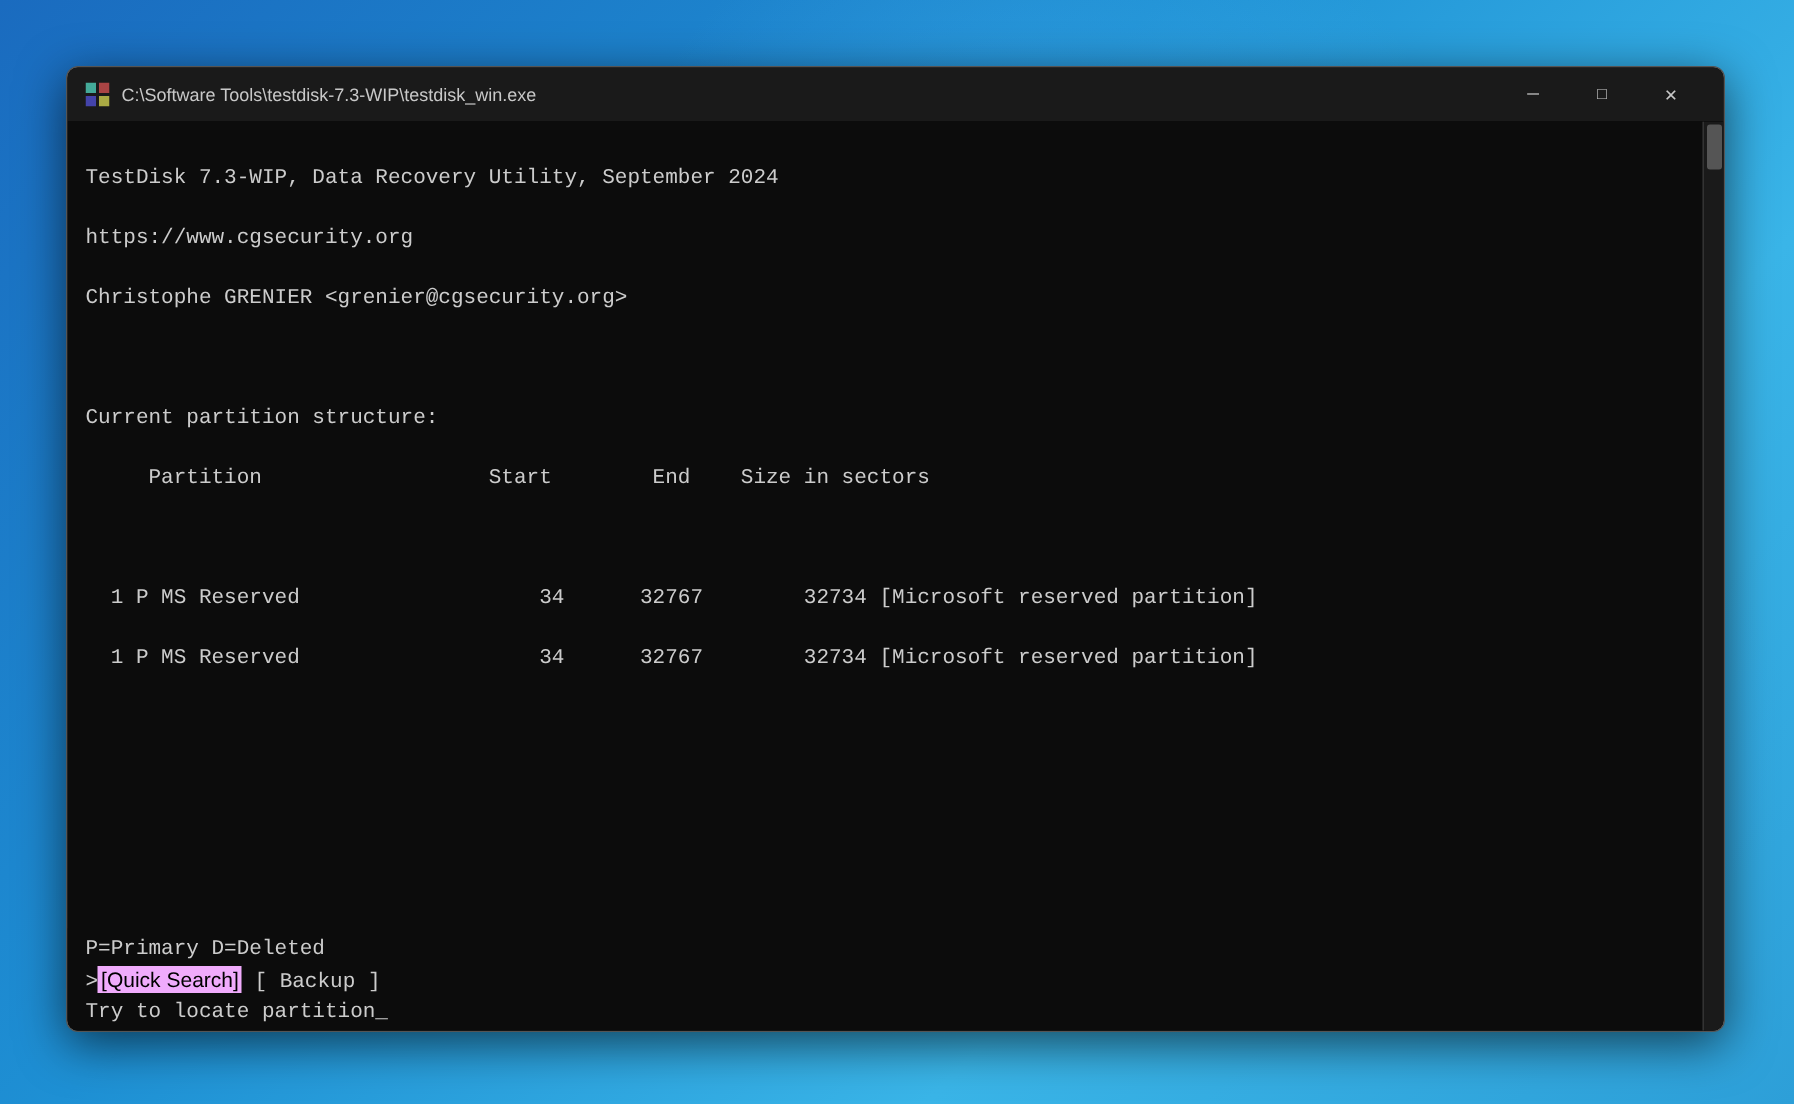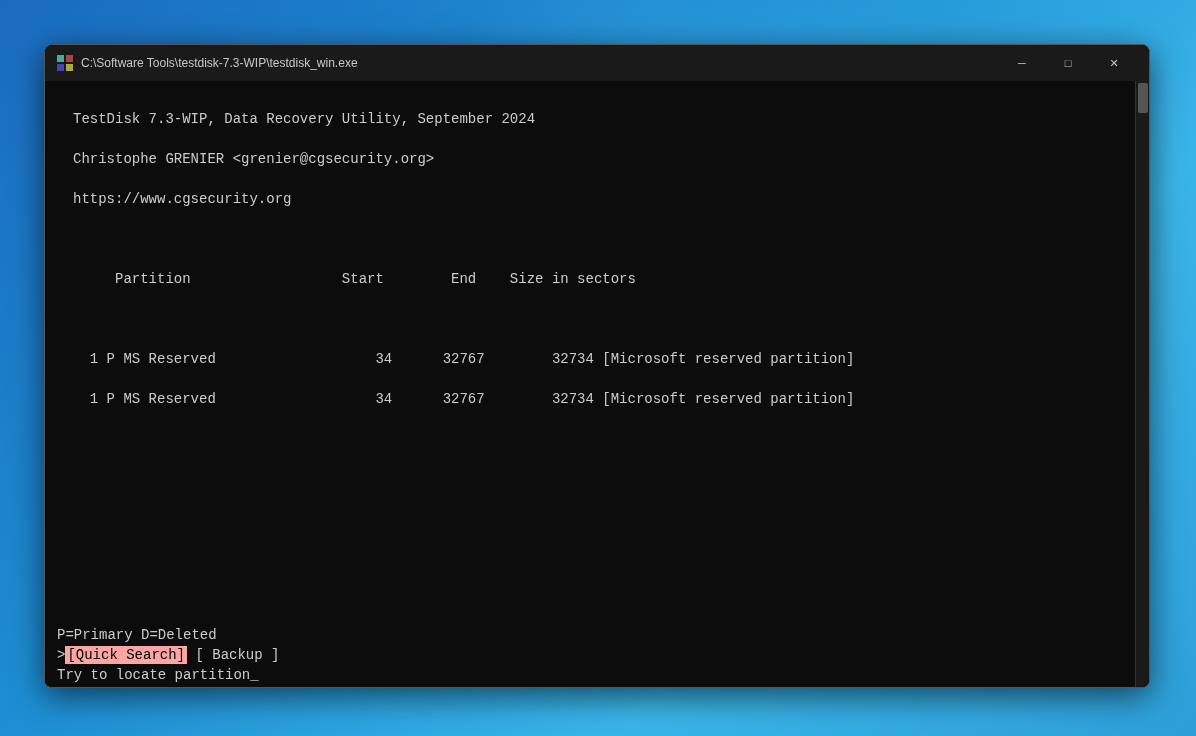--- a/index.html
+++ b/index.html
@@ -102,37 +102,36 @@
       overflow: hidden;
       position: relative;
     }
 
     .terminal-content {
       white-space: pre;
     }
 
     .line {
       display: block;
-      margin-left: 16px;
     }
 
     .footer-bar {
       position: absolute;
       bottom: 0;
       left: 0;
       right: 12px;
       padding: 4px 12px;
       background: #0c0c0c;
     }
 
     .quick-search-btn {
-      background: #fca5a5;
+      background: #f0abfc;
       color: #000;
       padding: 1px 2px;
-      font-family: Liberation Mono, monospace;
+      font-family: Liberation Sans, sans-serif;
       font-size: 14px;
     }
 
     
     .scrollbar {
       position: absolute;
       right: 0;
       top: 0;
       width: 14px;
       height: 100%;
@@ -170,23 +169,24 @@
     <div class="titlebar-controls">
       <button class="titlebar-btn">─</button>
       <button class="titlebar-btn">□</button>
       <button class="titlebar-btn close">✕</button>
     </div>
   </div>
 
   <div class="terminal">
     <div class="terminal-content">
 <span class="line">TestDisk 7.3-WIP, Data Recovery Utility, September 2024</span>
+<span class="line">https://www.cgsecurity.org</span>
 <span class="line">Christophe GRENIER &lt;grenier@cgsecurity.org&gt;</span>
-<span class="line">https://www.cgsecurity.org</span>
 <span class="line"> </span>
+<span class="line">Current partition structure:</span>
 <span class="line">     Partition                  Start        End    Size in sectors</span>
 <span class="line"> </span>
 <span class="line">  1 P MS Reserved                   34      32767        32734 [Microsoft reserved partition]</span>
 <span class="line">  1 P MS Reserved                   34      32767        32734 [Microsoft reserved partition]</span>
     </div>
 
     <div class="footer-bar">
       <div>
         <span>P=Primary  D=Deleted</span>
       </div>

